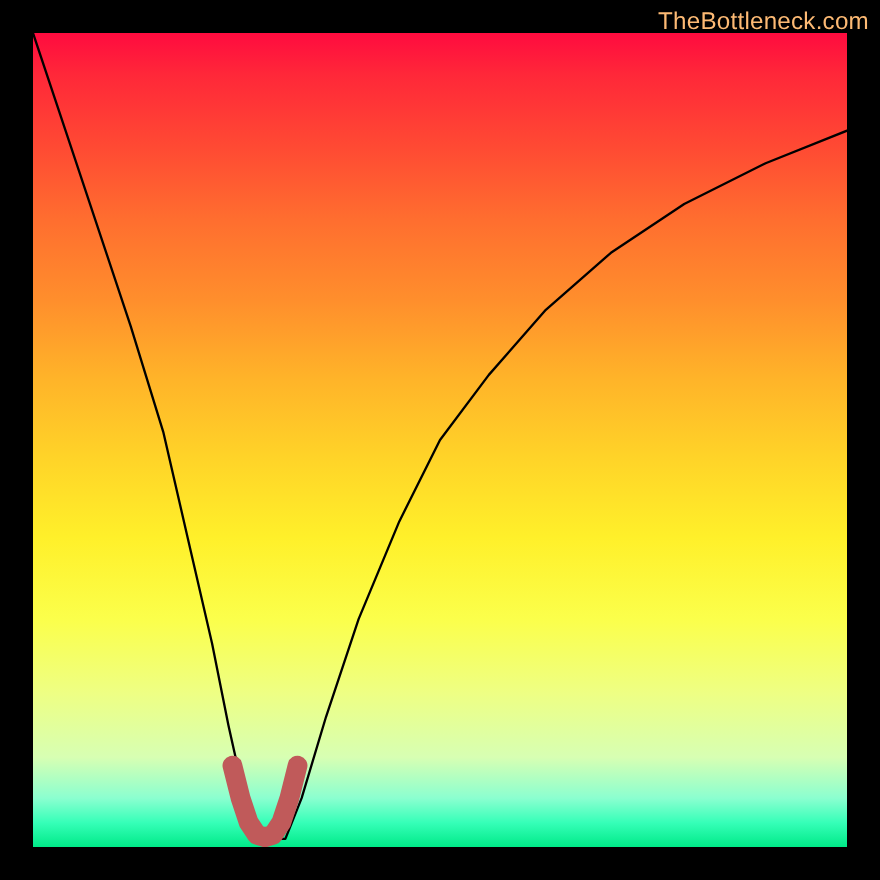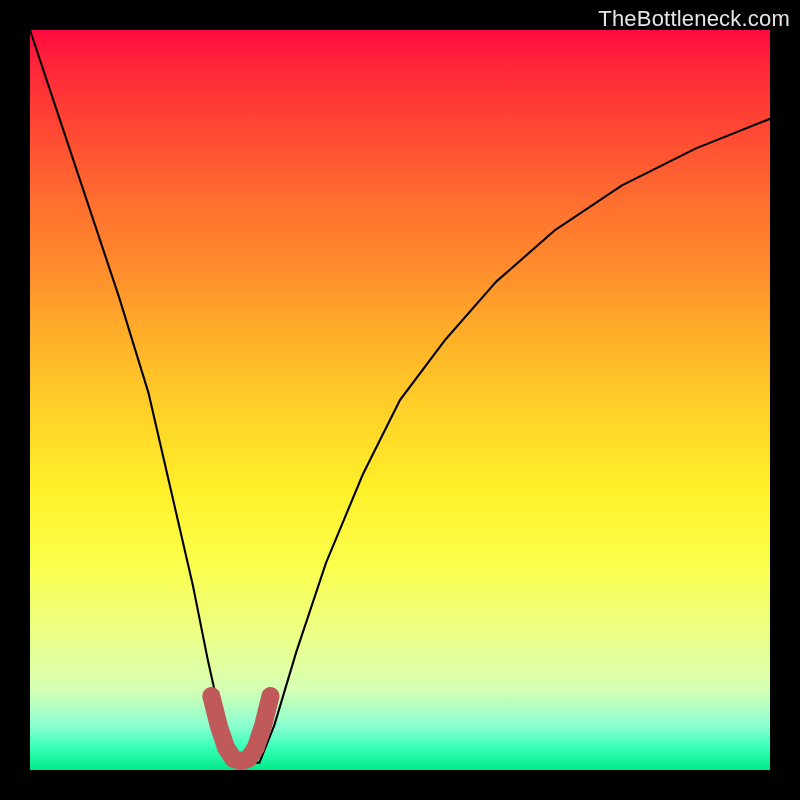--- a/index.html
+++ b/index.html
@@ -32,21 +32,21 @@
       #36ffb8 97%,
       #00ea88 100%
     );
   }
   .watermark {
     position: absolute;
     top: 6px;
     right: 10px;
     font-family: Arial, Helvetica, sans-serif;
     font-size: 22px;
-    color: #e5e5e5;
+    color: #fdba74;
     letter-spacing: 0.2px;
   }
   svg.curves {
     position: absolute;
     left: 0; top: 0;
     width: 100%;
     height: 100%;
   }
 </style>
 </head>

